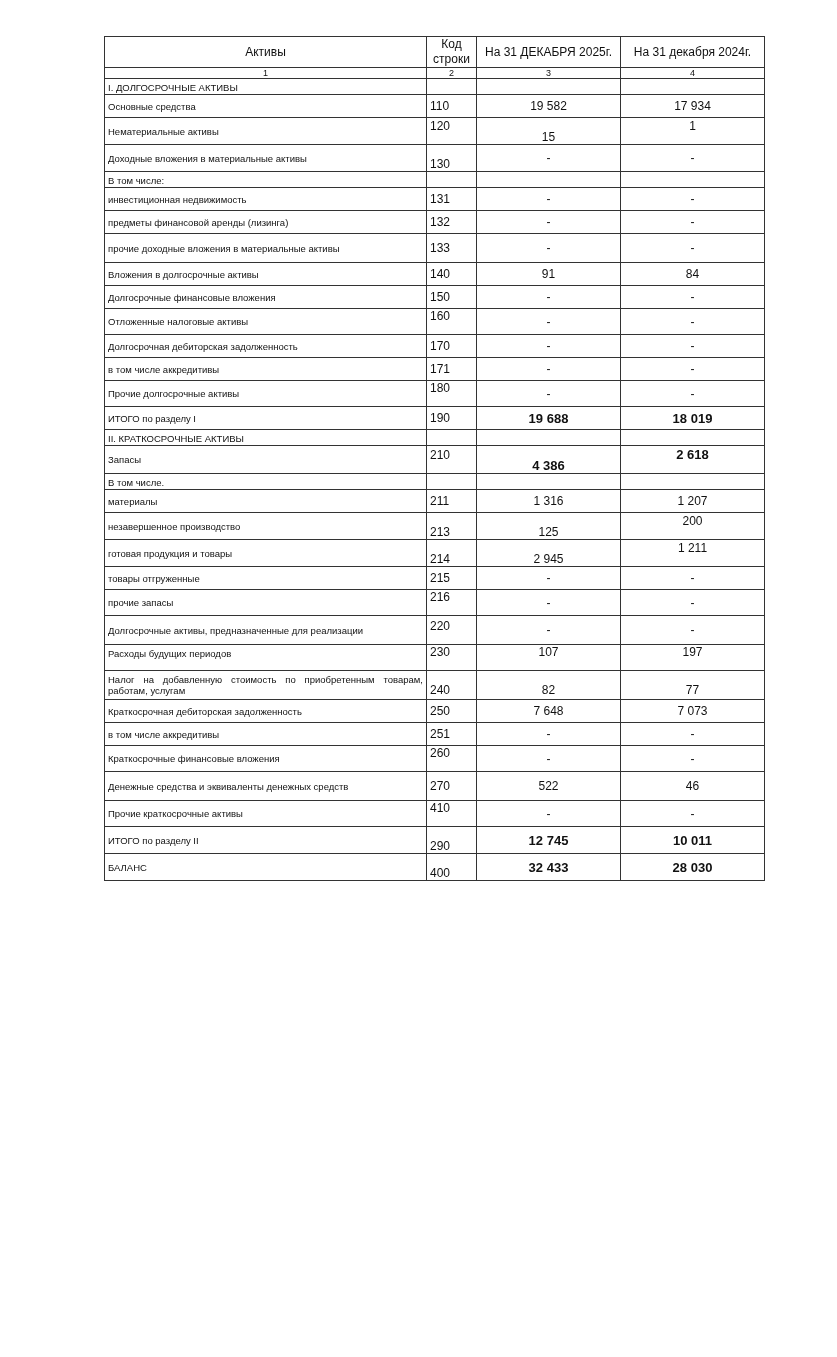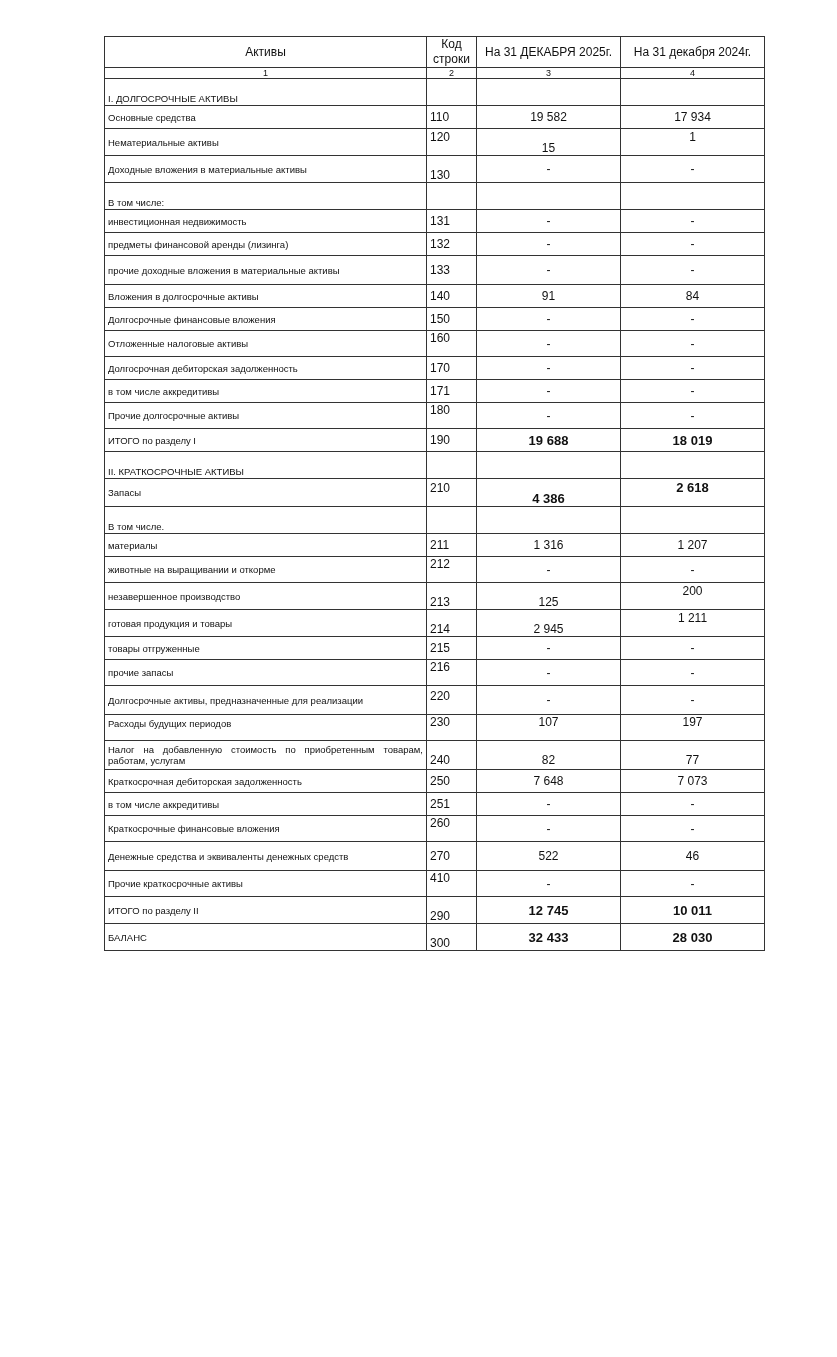--- a/index.html
+++ b/index.html
@@ -14,21 +14,21 @@
     th { font-size: 12px; text-align: center; height: 30px; line-height: 15px; }
     th.code { font-size: 12px; }
     tr.num td { font-size: 9px; text-align: center; height: 10px; line-height: 10px; padding: 0; }
     td.name { font-size: 9.5px; text-align: left; }
     td.code { font-size: 12px; text-align: left; }
     td.val { font-size: 12px; text-align: center; }
     td.bold { font-weight: bold; font-size: 13px; }
     tr.r { height: 23px; }
     tr.tall { height: 29px; }
     tr.section td { height: 14px; font-size: 9.5px; }
-    tr.section td.name { padding-top: 12px; }
+    tr.section td.name { padding-top: 1px; }
     td.low { vertical-align: bottom; padding-bottom: 11px; }
     td.high { vertical-align: top; padding-top: 12px; }
     td.justify { text-align: justify; line-height: 11px; }
   </style>
 </head>
 <body>
 
 <div class="sheet">
   <table>
     <colgroup>
@@ -179,26 +179,20 @@
         <td class="val"></td>
       </tr>
 
       <tr class="r">
         <td class="name">материалы</td>
         <td class="code">211</td>
         <td class="val">1 316</td>
         <td class="val">1 207</td>
       </tr>
 
-      <tr class="r">
-        <td class="name">животные на выращивании и откорме</td>
-        <td class="code low">212</td>
-        <td class="val">-</td>
-        <td class="val">-</td>
-      </tr>
 
       <tr class="r">
         <td class="name">незавершенное производство</td>
         <td class="code high">213</td>
         <td class="val high">125</td>
         <td class="val low">200</td>
       </tr>
 
       <tr class="r">
         <td class="name">готовая продукция и товары</td>
@@ -279,19 +273,19 @@
 
       <tr class="r">
         <td class="name">ИТОГО по разделу II</td>
         <td class="code high">290</td>
         <td class="val bold">12 745</td>
         <td class="val bold">10 011</td>
       </tr>
 
       <tr class="r">
         <td class="name">БАЛАНС</td>
-        <td class="code high">300</td>
+        <td class="code high">400</td>
         <td class="val bold">32 433</td>
         <td class="val bold">28 030</td>
       </tr>
     </tbody>
   </table>
 </div>
 
 </body></html>

